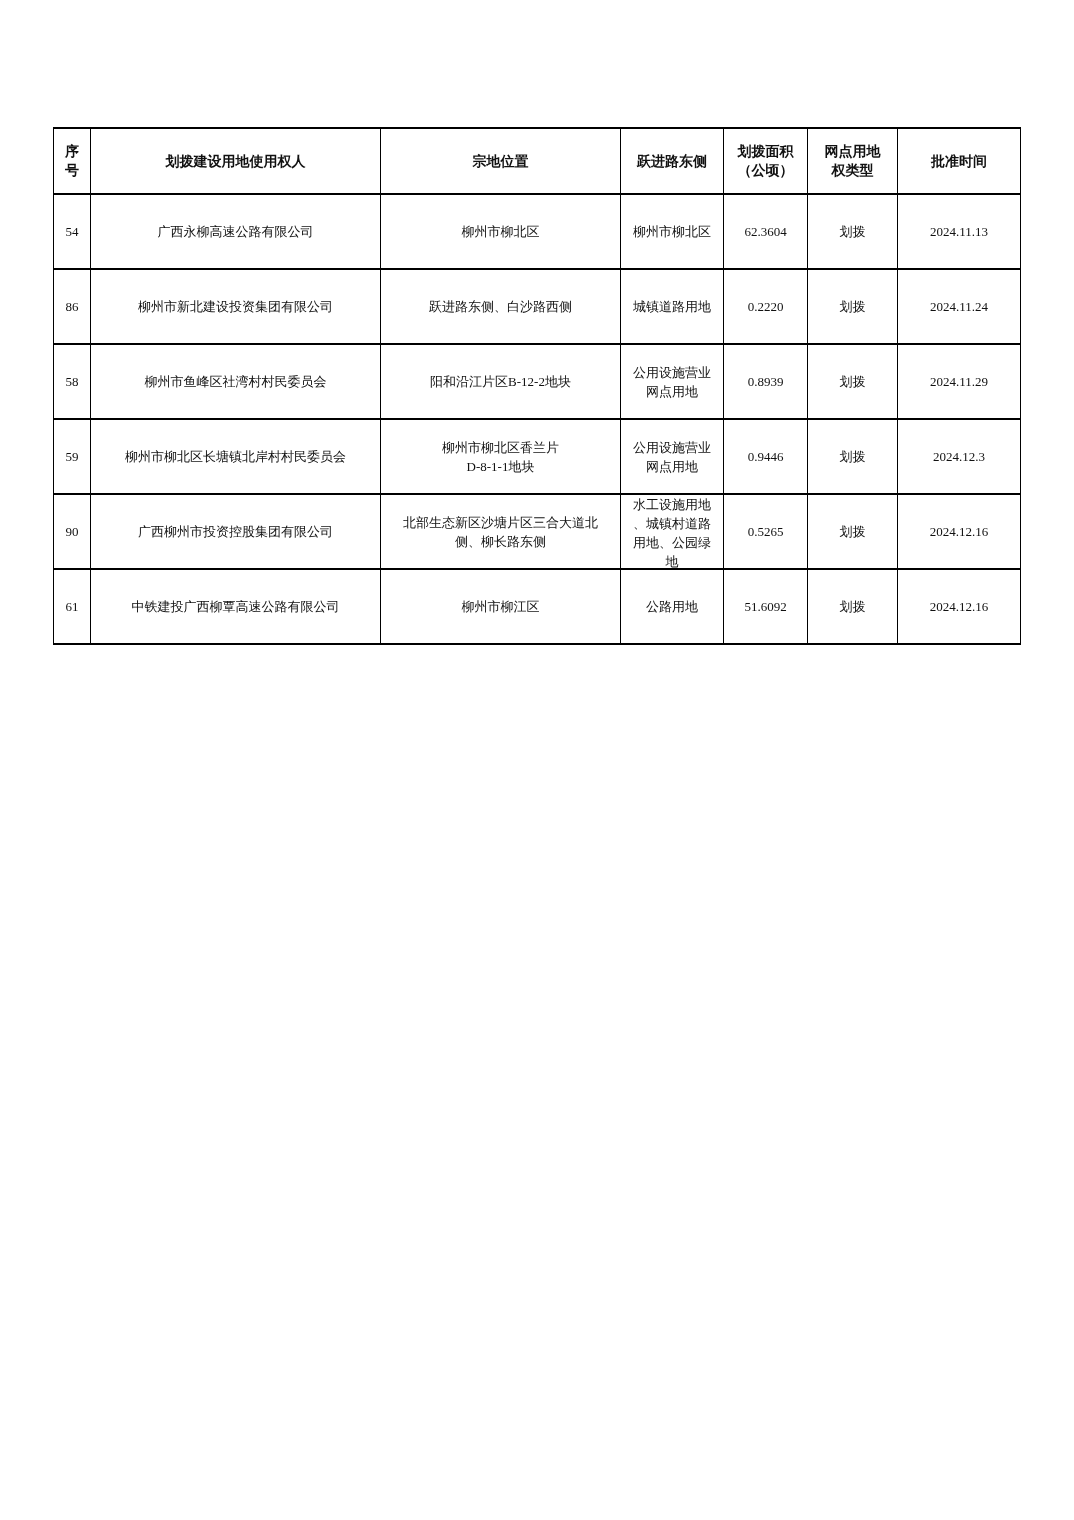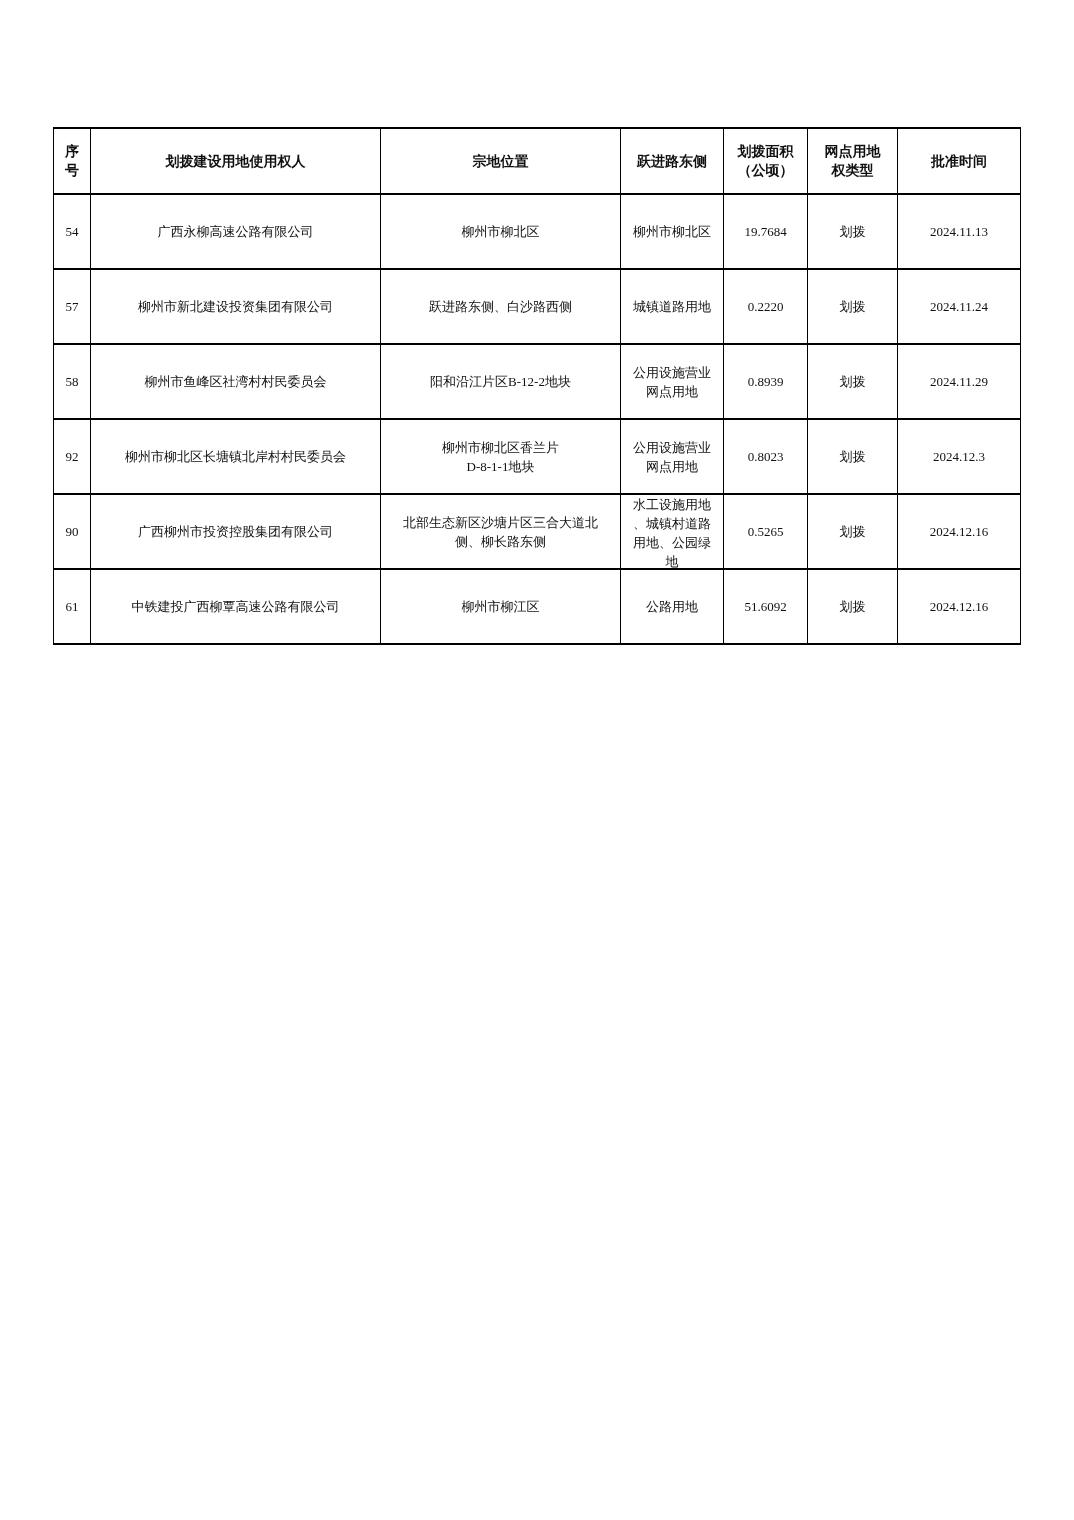--- a/index.html
+++ b/index.html
@@ -102,32 +102,32 @@
           <td>
             <div class="cellwrap">广西永柳高速公路有限公司</div>
           </td>
           <td>
             <div class="cellwrap">柳州市柳北区</div>
           </td>
           <td>
             <div class="cellwrap">柳州市柳北区</div>
           </td>
           <td>
-            <div class="cellwrap">19.7684</div>
+            <div class="cellwrap">62.3604</div>
           </td>
           <td>
             <div class="cellwrap">划拨</div>
           </td>
           <td>
             <div class="cellwrap">2024.11.13</div>
           </td>
         </tr>
         <tr>
           <td>
-            <div class="cellwrap">57</div>
+            <div class="cellwrap">86</div>
           </td>
           <td>
             <div class="cellwrap">柳州市新北建设投资集团有限公司</div>
           </td>
           <td>
             <div class="cellwrap">跃进路东侧、白沙路西侧</div>
           </td>
           <td>
             <div class="cellwrap">城镇道路用地</div>
           </td>
@@ -160,35 +160,35 @@
           </td>
           <td>
             <div class="cellwrap">划拨</div>
           </td>
           <td>
             <div class="cellwrap">2024.11.29</div>
           </td>
         </tr>
         <tr>
           <td>
-            <div class="cellwrap">92</div>
+            <div class="cellwrap">59</div>
           </td>
           <td>
             <div class="cellwrap">柳州市柳北区长塘镇北岸村村民委员会</div>
           </td>
           <td>
             <div class="cellwrap">柳州市柳北区香兰片
 D-8-1-1地块</div>
           </td>
           <td>
             <div class="cellwrap">公用设施营业
 网点用地</div>
           </td>
           <td>
-            <div class="cellwrap">0.8023</div>
+            <div class="cellwrap">0.9446</div>
           </td>
           <td>
             <div class="cellwrap">划拨</div>
           </td>
           <td>
             <div class="cellwrap">2024.12.3</div>
           </td>
         </tr>
         <tr>
           <td>

